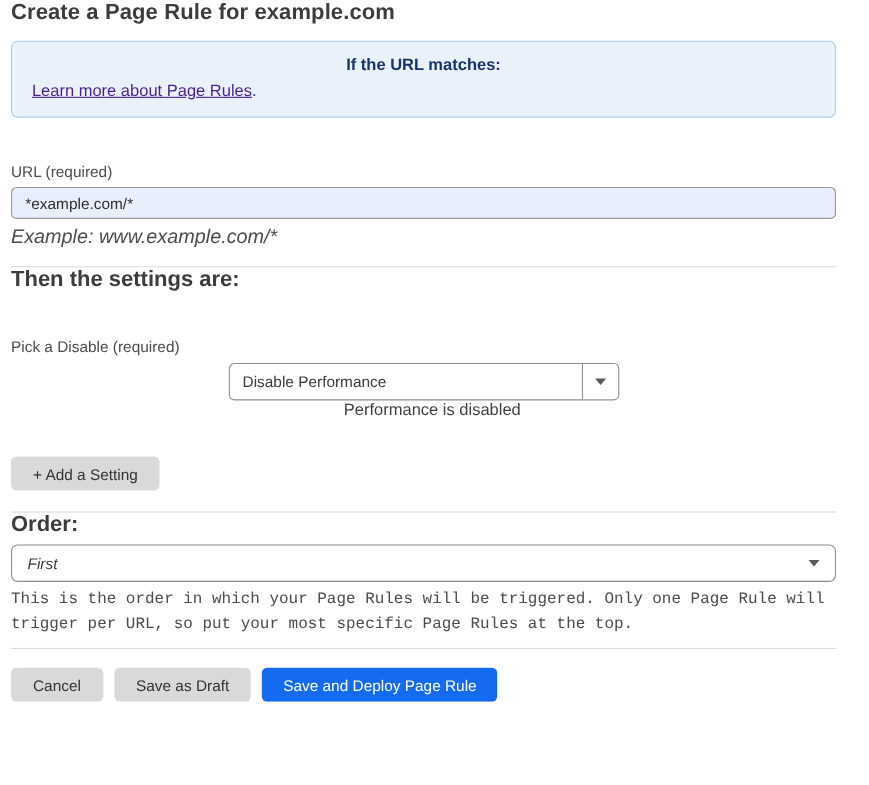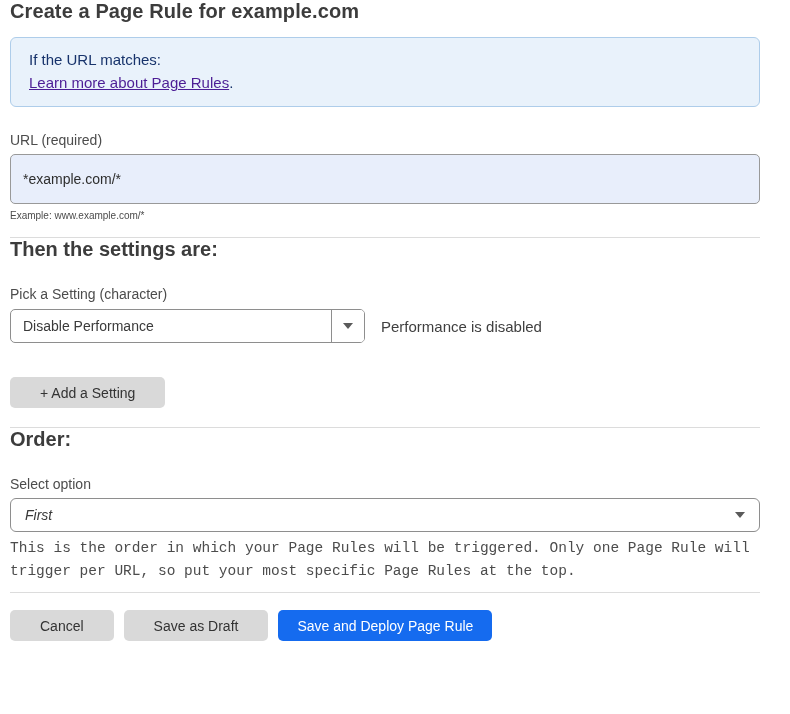--- a/index.html
+++ b/index.html
@@ -22,52 +22,53 @@
   .info-box {
     margin-top: 14px;
     background: #e9f2fb;
     border: 1px solid #aecdea;
     border-radius: 6px;
     padding: 10px 18px 12px 18px;
     font-size: 15px;
     line-height: 23px;
     color: #17336b;
   }
-  .info-heading { font-weight: 400; }
+  .info-heading { font-weight: 700; text-align: center; }
   .info-link {
     color: #4c1d95;
     text-decoration: underline;
     cursor: pointer;
   }
 
   .field-label {
     font-size: 14px;
     color: #4c4c4c;
-    margin-top: 25px;
+    margin-top: 41px;
   }
 
   .url-input {
     display: block;
     width: 100%;
-    height: 50px;
+    height: 29px;
     margin-top: 6px;
     background: #e8eefb;
     border: 1px solid #999999;
     border-radius: 5px;
     padding: 0 12px;
     font-family: "Liberation Sans", sans-serif;
     font-size: 14px;
     color: #2e2e2e;
     outline: none;
   }
 
   .example-text {
-    font-size: 10px;
+    font-size: 18px;
     color: #4c4c4c;
     margin-top: 6px;
+    font-style: italic;
   }
 
   .divider {
     border: none;
     border-top: 1px solid #dcdcdc;
     margin: 0;
   }
   .divider-1 { margin-top: 16px; }
   .divider-2 { margin-top: 19px; }
   .divider-3 { margin-top: 9px; }
@@ -75,20 +76,21 @@
   .section-heading {
     font-size: 20px;
     font-weight: 700;
     color: #3c3c3c;
   }
 
   .setting-row {
     display: flex;
     align-items: center;
     margin-top: 7px;
+    flex-direction: column;
   }
   .setting-select {
     width: 355px;
     height: 34px;
     background: #ffffff;
     border: 1px solid #8e8e8e;
     border-radius: 5px;
     display: flex;
     align-items: stretch;
     overflow: hidden;
@@ -126,21 +128,21 @@
     font-family: "Liberation Sans", sans-serif;
     height: 31px;
     border: none;
     border-radius: 5px;
     font-size: 14px;
     cursor: pointer;
     display: inline-flex;
     align-items: center;
     justify-content: center;
   }
-  .btn-secondary { background: #d9d9d9; color: #333333; padding: 0 30px; }
+  .btn-secondary { background: #d9d9d9; color: #333333; padding: 0 20px; }
   .btn-primary  { background: #156bef; color: #ffffff; padding: 0 19px; }
 
   .add-setting-btn { margin-top: 34px; }
 
   .order-select {
     width: 100%;
     height: 34px;
     margin-top: 6px;
     background: #ffffff;
     border: 1px solid #8e8e8e;
@@ -182,39 +184,38 @@
   </div>
 
   <div class="field-label">URL (required)</div>
   <input class="url-input" type="text" value="*example.com/*" style="">
   <div class="example-text">Example: www.example.com/*</div>
 
   <hr class="divider divider-1">
 
   <div class="section-heading">Then the settings are:</div>
 
-  <div class="field-label">Pick a Setting (character)</div>
+  <div class="field-label">Pick a Disable (required)</div>
 
   <div class="setting-row">
     <div class="setting-select">
       <div class="setting-select-value">Disable Performance</div>
       <div class="setting-select-arrow">
         <span class="caret-down"></span>
       </div>
     </div>
     <div class="status-text">Performance is disabled</div>
   </div>
 
   <button class="btn btn-secondary add-setting-btn">+ Add a Setting</button>
 
   <hr class="divider divider-2">
 
   <div class="section-heading">Order:</div>
 
-  <div class="field-label">Select option</div>
 
   <div class="order-select">
     <span>First</span>
     <span class="caret-down"></span>
   </div>
 
   <div class="help-text">This is the order in which your Page Rules will be triggered. Only one Page Rule will trigger per URL, so put your most specific Page Rules at the top.</div>
 
   <hr class="divider divider-3">
 

